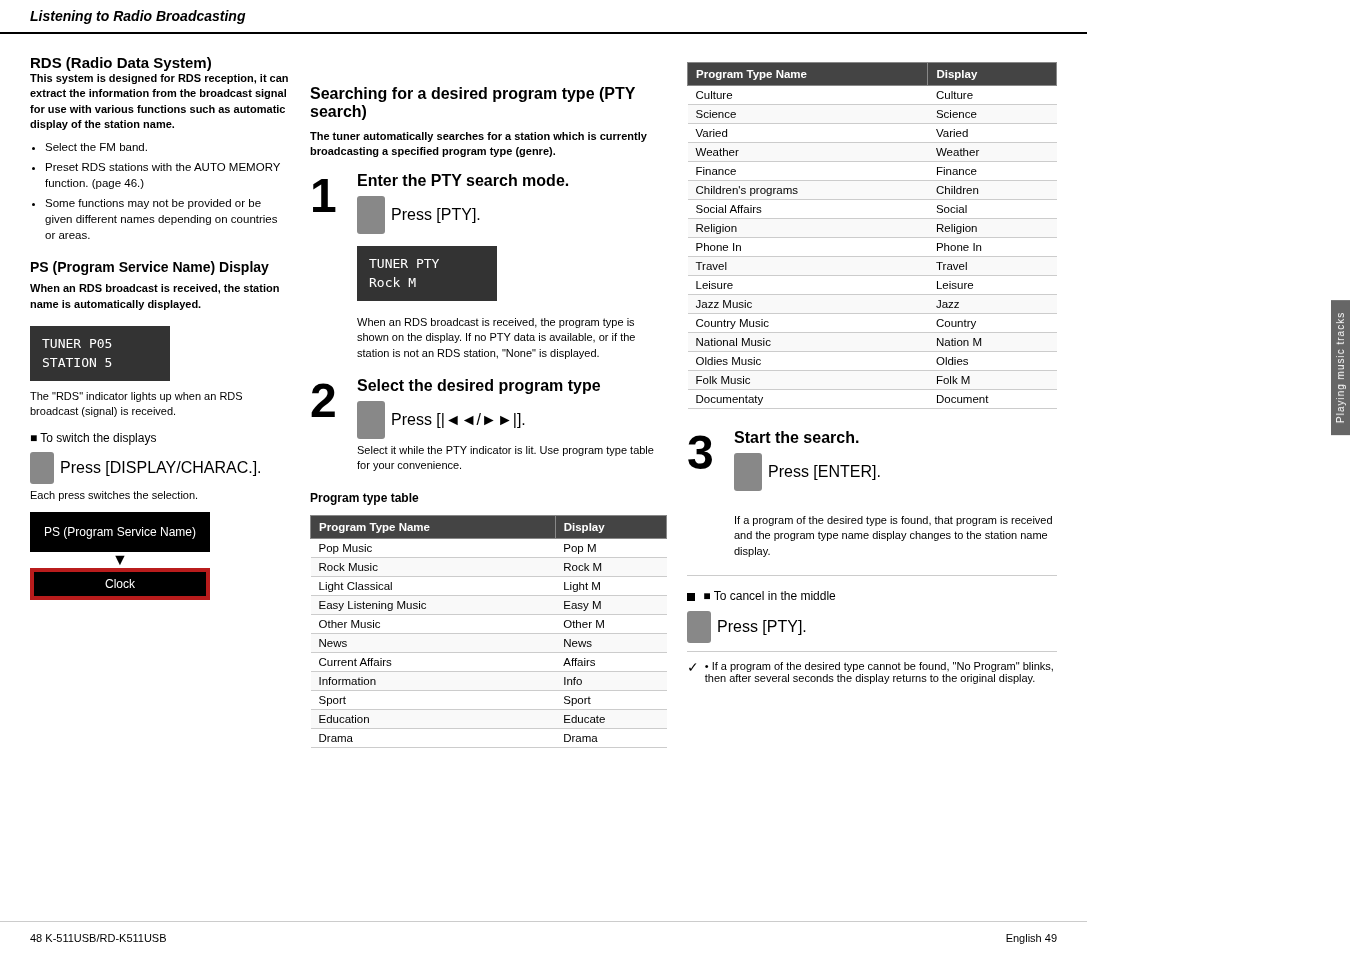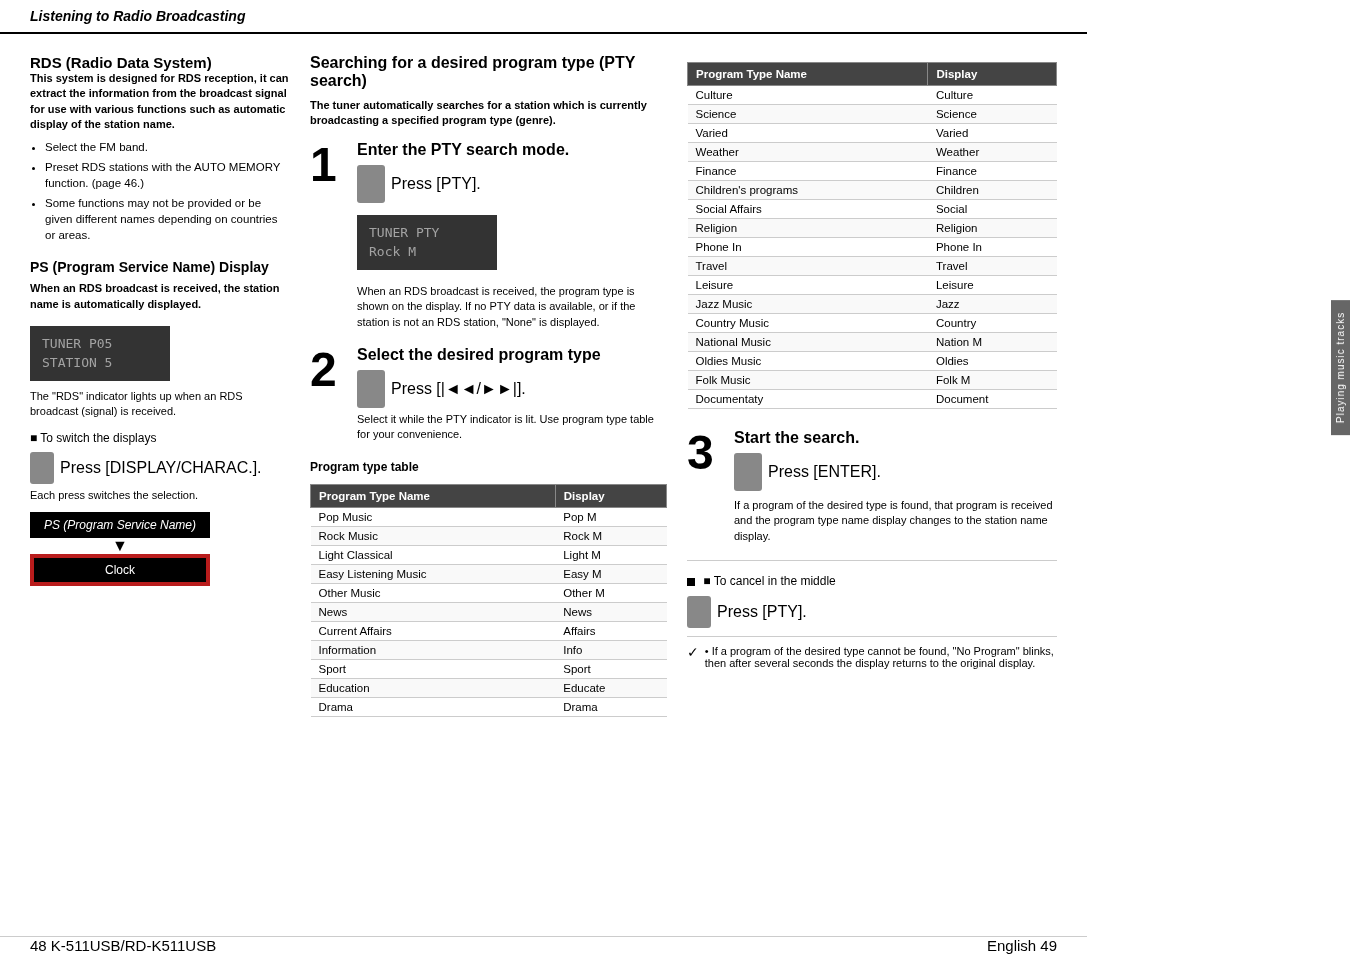--- a/index.html
+++ b/index.html
@@ -34,20 +34,21 @@
     }
     
     .col-left {
       width: 260px;
       flex-shrink: 0;
     }
     
     .col-middle {
       flex: 1;
       min-width: 280px;
+      margin-top: 31px;
     }
     
     .col-right {
       width: 370px;
       flex-shrink: 0;
     }
 
     .section-title {
       font-size: 15px;
       font-weight: bold;
@@ -62,43 +63,42 @@
     .bold-text { font-weight: bold; }
     .bullet-list { margin-left: 15px; margin-bottom: 8px; }
     .bullet-list li { margin-bottom: 4px; line-height: 1.4; list-style: disc; font-size: 11.5px; }
 
     .sub-section { margin-top: 16px; }
     .sub-section-title { font-size: 14px; font-weight: bold; margin-bottom: 6px; }
 
     
     .display-box {
       background: #333;
-      color: #a3a3a3;
+      color: #ffffff;
       font-family: monospace;
       font-size: 13px;
       padding: 8px 12px;
       display: inline-block;
       margin: 8px 0;
       min-width: 140px;
     }
     .display-box div { line-height: 1.5; }
 
     
     .ps-clock-container {
       margin: 8px 0;
       width: 180px;
     }
     .ps-box {
       background: #000;
       color: #fff;
       text-align: center;
-      padding: 5px;
+      padding: 12px;
       font-size: 12px;
       border: 1px solid #000;
-      font-style: italic;
     }
     .arrow-down {
       text-align: center;
       font-size: 16px;
       line-height: 1;
     }
     .clock-box {
       background: #000;
       color: #fff;
       text-align: center;
@@ -234,23 +234,23 @@
 
     .separator-line {
       border: none;
       border-top: 1px solid #ccc;
       margin: 8px 0;
     }
 
     .bottom-footer {
       display: flex;
       justify-content: space-between;
-      padding: 0 30px;
+      padding: 10px 30px;
       border-top: 1px solid #ccc;
-      font-size: 15px;
+      font-size: 11px;
       align-items: center;
     }
 
     .vertical-tab {
       position: fixed;
       right: 0;
       top: 300px;
       background: #666;
       color: #fff;
       font-size: 10px;
@@ -486,21 +486,21 @@
 
       <div class="step3-area">
         <div class="step-container">
           <div class="step-number-3">3</div>
           <div class="step-content">
             <div class="step-title">Start the search.</div>
             <div class="press-line">
               <div class="remote-icon"></div>
               <span>Press [ENTER].</span>
             </div>
-            <p class="small-note" style="margin-top:7px;">If a program of the desired type is found, that program is received and the program type name display changes to the station name display.</p>
+            <p class="small-note" style="margin-top:22px;">If a program of the desired type is found, that program is received and the program type name display changes to the station name display.</p>
           </div>
         </div>
 
         <hr class="separator-line">
 
         <div class="to-cancel">
           <p>
             <span class="bullet-sq"></span>
             <span>■ To cancel in the middle</span>
           </p>

